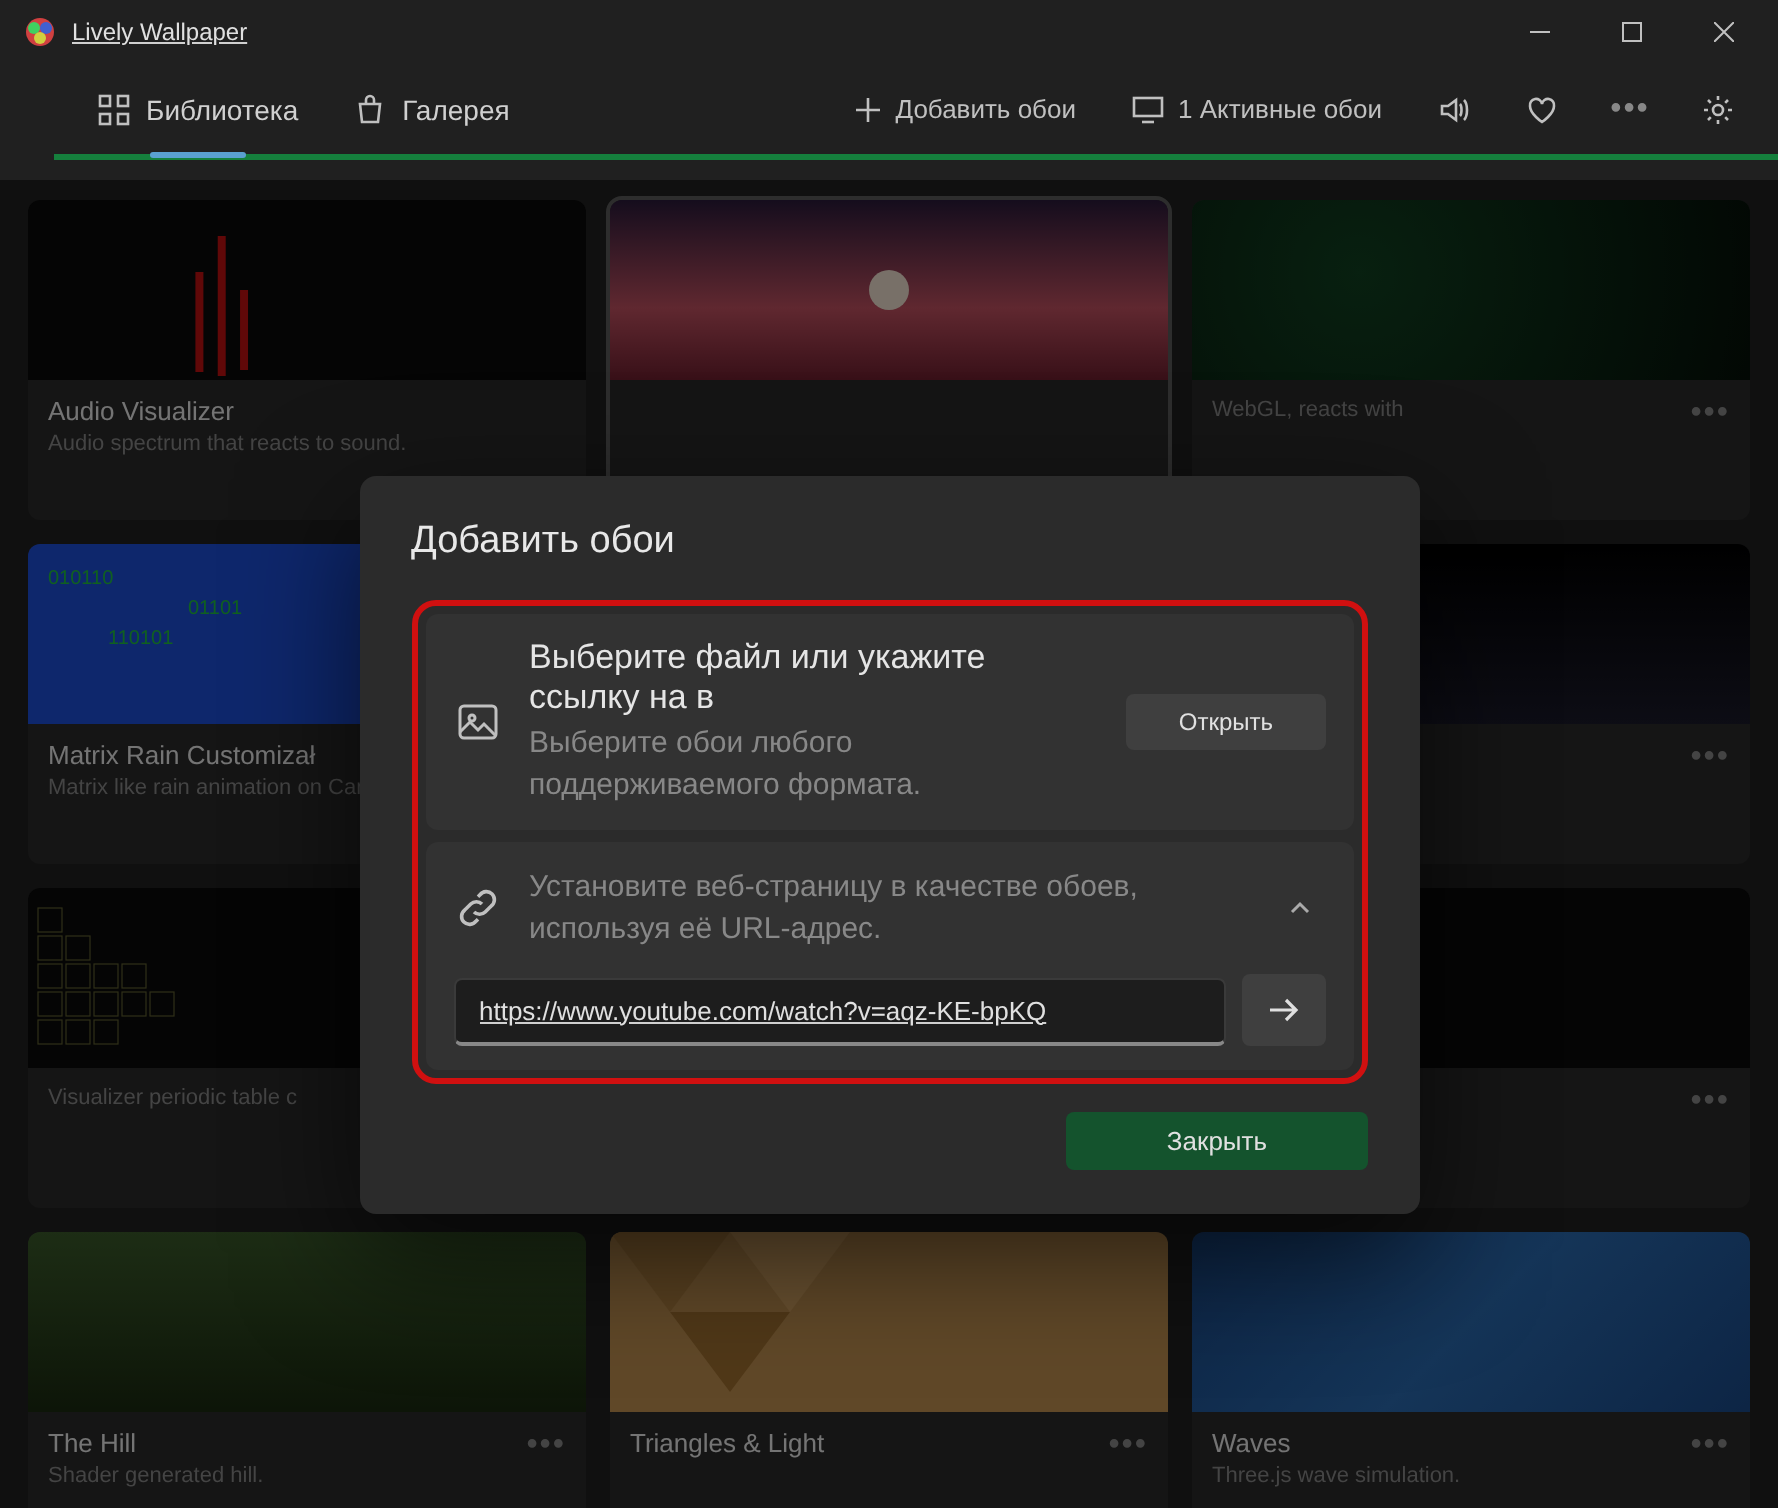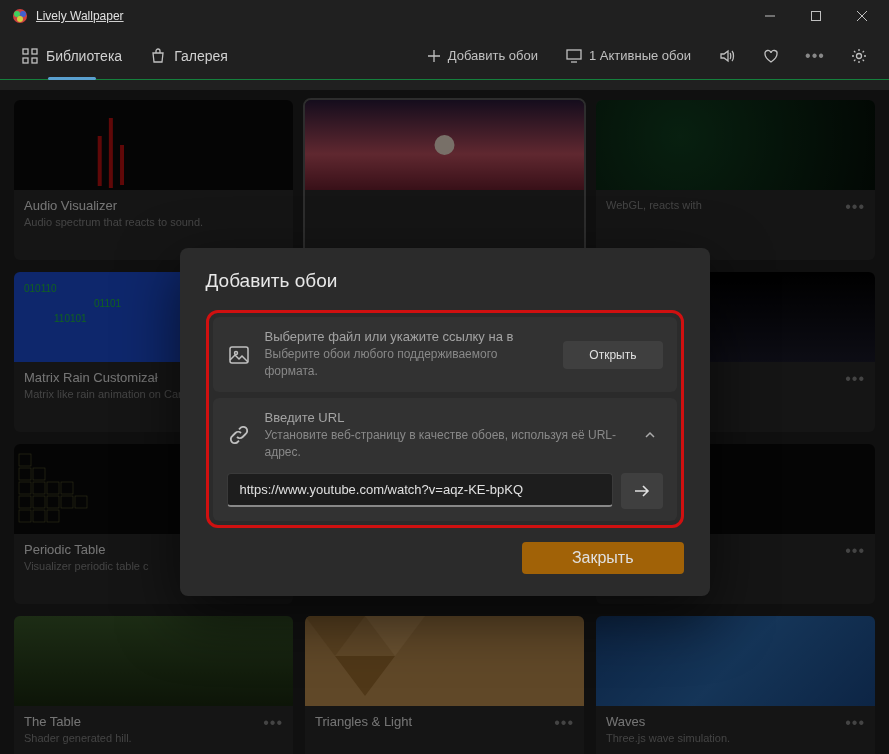--- a/index.html
+++ b/index.html
@@ -2,21 +2,21 @@
 <html><head>
 <meta charset="utf-8">
 <style>
 * { margin:0; padding:0; box-sizing:border-box; font-family:-apple-system,"Segoe UI",sans-serif; }
 body { background:#1a1a1a; width:889px; height:754px; overflow:hidden; color:#d0d0d0; }
 .win { background:#202020; height:100%; display:flex; flex-direction:column; }
 .titlebar { height:32px; background:#202020; display:flex; align-items:center; padding:0 4px 0 12px;text-decoration:underline; }
 .logo { width:16px; height:16px; margin-right:8px; }
 .title { font-size:12px; color:#e0e0e0; flex:1; }
 .win-btn { width:46px; height:32px; display:flex; align-items:center; justify-content:center; color:#c0c0c0; }
-.toolbar { height:48px; display:flex; align-items:center; padding:0 12px; gap:8px; border-bottom:1px solid #15803d; }
+.toolbar { height:48px; display:flex; align-items:center; padding:0 12px; gap:8px; border-bottom:3px solid #15803d;margin-left:27px; }
 .nav-btn { display:flex; align-items:center; gap:8px; padding:6px 10px; font-size:14px; color:#d0d0d0; border-radius:4px; position:relative; }
 .nav-btn.active::after { content:''; position:absolute; bottom:-10px; left:30%; right:30%; height:3px; background:#5aa0d0; border-radius:2px; }
 .spacer { flex:1; }
 .tool-btn { display:flex; align-items:center; gap:7px; padding:6px 10px; font-size:13px; color:#c0c0c0; }
 .ic-btn { width:36px; height:36px; display:flex; align-items:center; justify-content:center; color:#c0c0c0; }
 .grid { flex:1; padding:10px 14px; display:grid; grid-template-columns:repeat(3,1fr); gap:12px; overflow:hidden; position:relative;margin-top:10px; }
 .card { background:#2a2a2a; border-radius:6px; overflow:hidden; display:flex; flex-direction:column; height:160px; }
 .card.sel { outline:2px solid #5a5a5a; }
 .thumb { height:90px; background:#000; position:relative; overflow:hidden; }
 .card-info { padding:8px 10px; display:flex; justify-content:space-between; align-items:flex-start; gap:6px; flex:1; }
@@ -26,29 +26,29 @@
 .dots { font-size:16px; color:#888; letter-spacing:1px; }
 .overlay { position:absolute; inset:0; background:rgba(0,0,0,0.5); display:flex; align-items:center; justify-content:center; }
 .dialog { width:530px; background:#2b2b2b; border-radius:8px; padding:22px 26px; box-shadow:0 20px 60px rgba(0,0,0,0.6); }
 .dlg-title { font-size:19px; color:#e8e8e8; margin-bottom:18px; }
 .pick-group { border:3px solid #d01010; border-radius:12px; padding:4px; margin-bottom:14px; }
 .pick { background:#323232; border-radius:6px; padding:12px 14px; margin-bottom:6px; }
 .pick:last-child { margin-bottom:0; }
 .pick-row { display:flex; align-items:center; gap:14px; }
 .pick-ic { width:24px; height:24px; flex-shrink:0; display:flex; align-items:center; justify-content:center; }
 .pick-txt { flex:1; }
-.pick-title { font-size:13px; color:#a3a3a3; margin-bottom:2px; }
-.pick-sub { font-size:12px; color:#888; line-height:1.4; }
+.pick-title { font-size:17px; color:#e5e5e5; margin-bottom:2px; }
+.pick-sub { font-size:15px; color:#888; line-height:1.4; }
 .open-btn { background:#3f3f3f; color:#e0e0e0; border:none; padding:7px 26px; border-radius:4px; font-size:12px; }
 .chev { width:20px; color:#aaa; }
-.url-row { display:flex; gap:8px; margin-top:12px; align-items:flex-start; }
+.url-row { display:flex; gap:8px; margin-top:12px; align-items:flex-end;text-decoration:underline; }
 .url-input { flex:1; background:#1d1d1d; border:1px solid #3a3a3a; border-bottom:2px solid #888; border-radius:4px; padding:8px 12px; color:#e0e0e0; font-size:13px; }
 .go-btn { width:42px; height:36px; background:#3f3f3f; border-radius:4px; display:flex; align-items:center; justify-content:center; }
 .dlg-footer { display:flex; justify-content:flex-end; margin-top:8px; }
-.close-btn { background:#a16207; color:#e0e0e0; border:none; padding:7px 50px; border-radius:4px; font-size:16px; }
+.close-btn { background:#14532d; color:#e0e0e0; border:none; padding:7px 50px; border-radius:4px; font-size:13px; }
 svg { display:block; }
 </style>
 </head>
 <body>
 
 <div class="win">
   <div class="titlebar">
     <svg class="logo" viewBox="0 0 16 16">
         <circle cx="8" cy="8" r="7" fill="#d04040"></circle>
         <circle cx="5" cy="6" r="3" fill="#40d060"></circle>
@@ -199,40 +199,39 @@
               <rect x="47" y="52" width="12" height="12"></rect>
               <rect x="61" y="52" width="12" height="12"></rect>
               <rect x="5" y="66" width="12" height="12"></rect>
               <rect x="19" y="66" width="12" height="12"></rect>
               <rect x="33" y="66" width="12" height="12"></rect>
             </g>
           </svg>
         </div>
       <div class="card-info">
           <div class="card-txt">
-            <div class="card-title">Periodic Table</div>
             <div class="card-desc">Visualizer periodic table c</div>
           </div>
         </div>
     </div>
     <div style="grid-row:span 1"></div>
     <div class="card">
       <div class="thumb" style="background:#0a0a0a"></div>
       <div class="card-info">
           <div class="card-txt">
             <div class="card-desc">ier.</div>
           </div>
           <span class="dots">•••</span>
         </div>
     </div>
     <div class="card">
       <div class="thumb" style="background:linear-gradient(#3a5a2a,#1a2a10)"></div>
       <div class="card-info">
           <div class="card-txt">
-            <div class="card-title">The Table</div>
+            <div class="card-title">The Hill</div>
             <div class="card-desc">Shader generated hill.</div>
           </div>
           <span class="dots">•••</span>
         </div>
     </div>
     <div class="card">
       <div class="thumb" style="background:#c09050">
           <svg width="100%" height="100%">
             <polygon points="0,0 60,0 30,40" fill="#b08040"></polygon>
             <polygon points="60,0 120,0 90,40" fill="#d0a060"></polygon>
@@ -279,21 +278,20 @@
             </div>
           </div>
           <div class="pick">
             <div class="pick-row">
               <div class="pick-ic">
                   <svg width="22" height="22" viewBox="0 0 22 22" fill="none" stroke="#c0c0c0" stroke-width="1.8">
                     <path d="M9 13a4 4 0 005.6 0l3-3A4 4 0 1012 4.4l-1 1M13 9a4 4 0 00-5.6 0l-3 3A4 4 0 1010 17.6l1-1"></path>
                   </svg>
                 </div>
               <div class="pick-txt">
-                <div class="pick-title">Введите URL</div>
                 <div class="pick-sub">Установите веб-страницу в качестве обоев, используя её URL-адрес.</div>
               </div>
               <div class="chev">
                   <svg width="14" height="14" viewBox="0 0 14 14">
                     <path d="M3 9l4-4 4 4" fill="none" stroke="#aaa" stroke-width="1.5"></path>
                   </svg>
                 </div>
             </div>
             <div class="url-row">
               <input class="url-input" value="https://www.youtube.com/watch?v=aqz-KE-bpKQ" style="">

